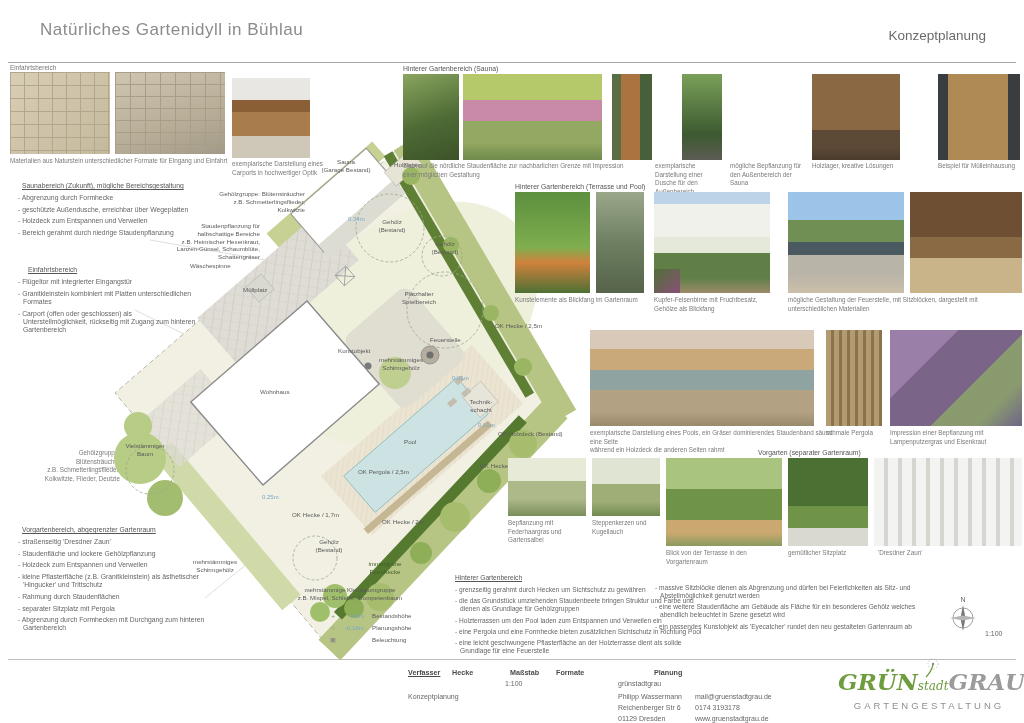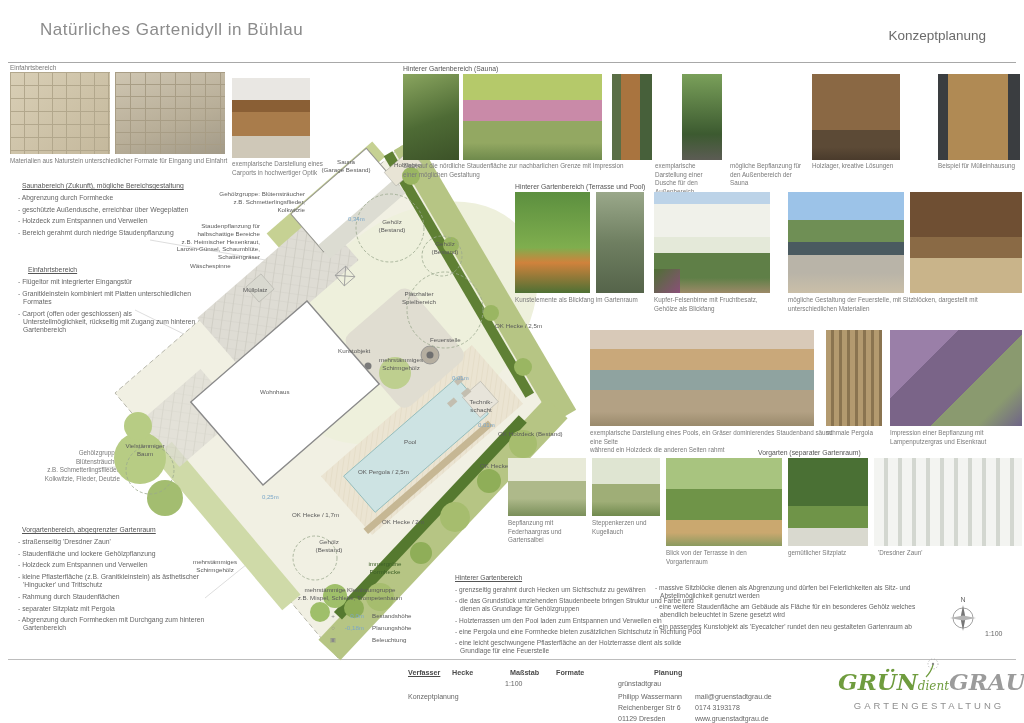--- a/index.html
+++ b/index.html
@@ -333,16 +333,16 @@
 <div class="tb-v" style="left:695px;top:704px;">0174 3193178</div>
 <div class="tb-v" style="left:695px;top:715px;">www.gruenstadtgrau.de</div>
 
 <div class="abs" style="left:838px;top:660px;width:182px;height:60px;">
   <svg class="abs" style="left:84px;top:-2px;" width="18" height="20" viewBox="0 0 18 20">
     <circle cx="11" cy="6" r="5" fill="none" stroke="#aaa" stroke-width="1" stroke-dasharray="1 2"></circle>
     <circle cx="11" cy="6" r="1.2" fill="#8a8a8a"></circle>
     <path d="M11,7 Q9,14 4,19" fill="none" stroke="#6f9c3e" stroke-width="1.2"></path>
   </svg>
   <div class="logo-line">
-    <span style="font-size:23px;font-weight:bold;color:#6f9c3e;">GRÜN</span><span style="font-size:12px;color:#6f9c3e;">dient</span><span style="font-size:23px;font-weight:bold;color:#9b9b9b;">GRAU</span>
+    <span style="font-size:23px;font-weight:bold;color:#6f9c3e;">GRÜN</span><span style="font-size:12px;color:#6f9c3e;">stadt</span><span style="font-size:23px;font-weight:bold;color:#9b9b9b;">GRAU</span>
   </div>
   <div class="logo-sub">GARTENGESTALTUNG</div>
 </div>
 
 </body></html>

